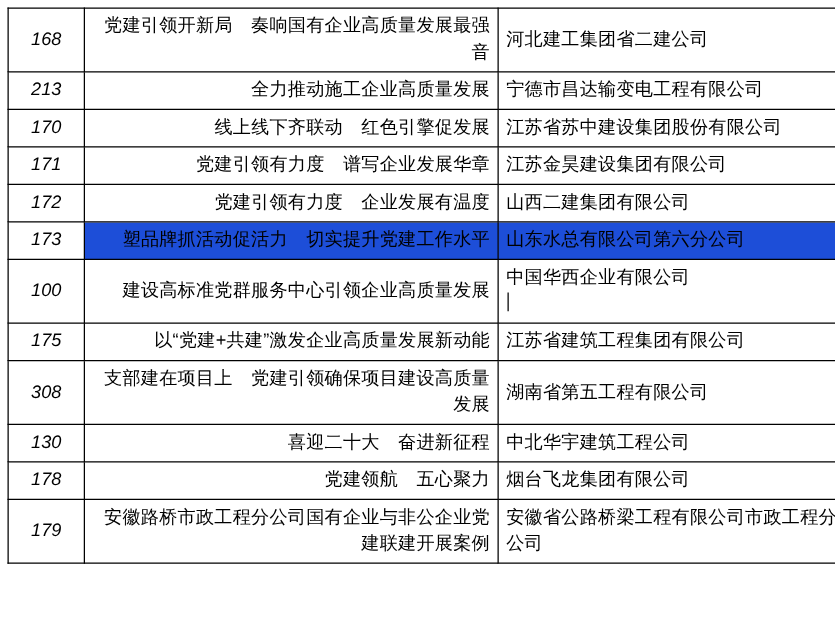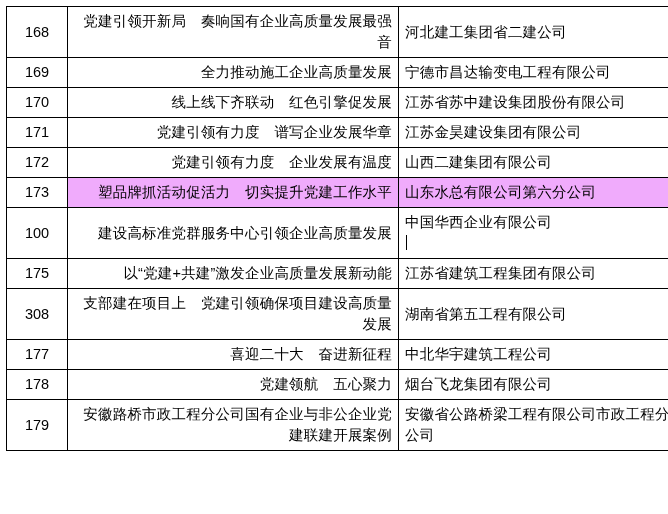--- a/index.html
+++ b/index.html
@@ -26,33 +26,34 @@
     vertical-align: middle;
     font-size: 14.5px;
     line-height: 1.45;
     color: #000;
   }
   td.col-num {
     width: 48px;
     text-align: center;
     font-size: 15px;
     padding: 4px 2px;
+    font-style: italic;
   }
   td.col-title {
     width: 318px;
     letter-spacing: 0.2px;
     text-align: right;
   }
   td.col-org {
     width: 268px;
     letter-spacing: 0.2px;
   }
   tr.highlight td.col-title,
   tr.highlight td.col-org {
-    background: #f0abfc;
+    background: #1d4ed8;
     margin-top: 20px;
   }
   .cell-text {
     display: block;
     white-space: pre-wrap;
     word-break: break-all;
   }
   .caret {
     display: inline-block;
     width: 1px;
@@ -73,21 +74,21 @@
         </td>
         <td class="col-title">
           <span class="cell-text">党建引领开新局　奏响国有企业高质量发展最强音</span>
         </td>
         <td class="col-org">
           <span class="cell-text">河北建工集团省二建公司</span>
         </td>
       </tr>
       <tr>
         <td class="col-num">
-          <span class="cell-text">169</span>
+          <span class="cell-text">213</span>
         </td>
         <td class="col-title">
           <span class="cell-text">全力推动施工企业高质量发展</span>
         </td>
         <td class="col-org">
           <span class="cell-text">宁德市昌达输变电工程有限公司</span>
         </td>
       </tr>
       <tr>
         <td class="col-num">
@@ -159,21 +160,21 @@
         </td>
         <td class="col-title">
           <span class="cell-text">支部建在项目上　党建引领确保项目建设高质量发展</span>
         </td>
         <td class="col-org">
           <span class="cell-text">湖南省第五工程有限公司</span>
         </td>
       </tr>
       <tr>
         <td class="col-num">
-          <span class="cell-text">177</span>
+          <span class="cell-text">130</span>
         </td>
         <td class="col-title">
           <span class="cell-text">喜迎二十大　奋进新征程</span>
         </td>
         <td class="col-org">
           <span class="cell-text">中北华宇建筑工程公司</span>
         </td>
       </tr>
       <tr>
         <td class="col-num">

